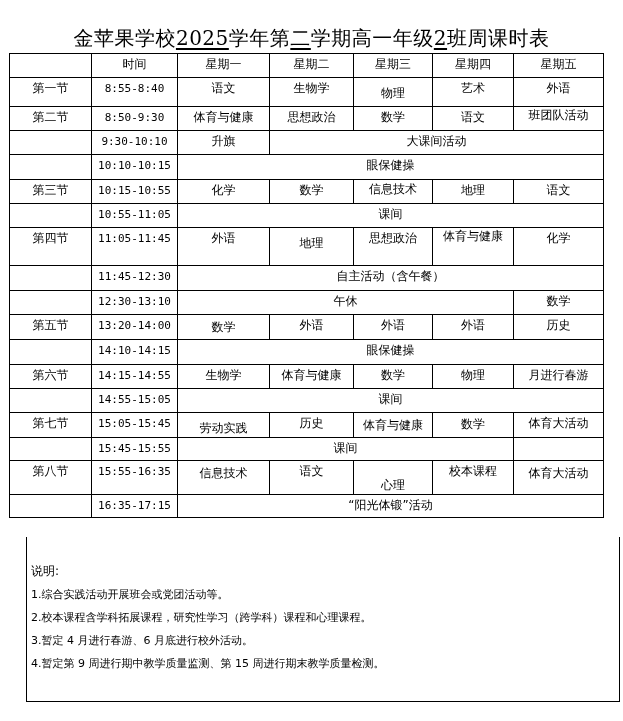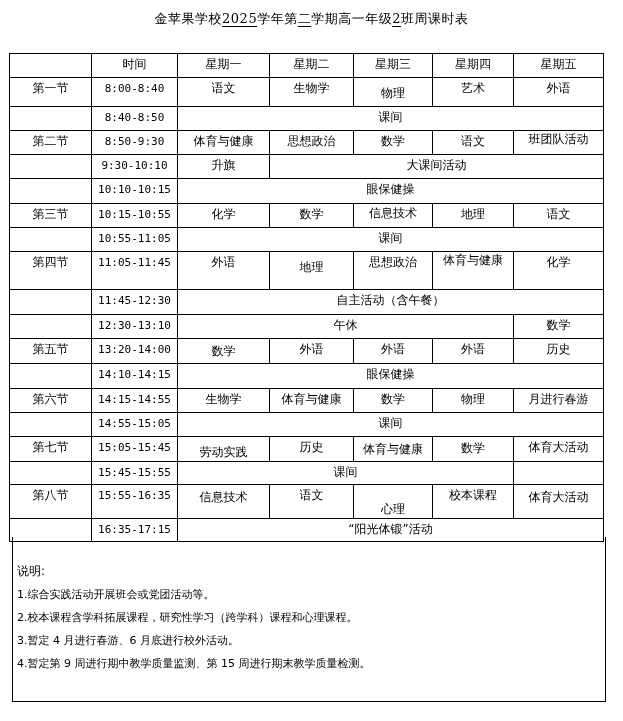--- a/index.html
+++ b/index.html
@@ -1,28 +1,28 @@
 <!DOCTYPE html>
 <html><head>
 <meta charset="utf-8">
 <style>
   html, body { margin: 0; padding: 0; background: #ffffff; }
   body { width: 623px; height: 721px; position: relative; overflow: hidden;
          font-family: "DejaVu Sans", "Liberation Sans", sans-serif; color: #000; }
-  .title { position: absolute; left: 0; top: 10px; width: 623px; text-align: center;
-           font-family: "DejaVu Serif", "Liberation Serif", serif; font-size: 13px; letter-spacing: 0.5px; }
+  .title { position: absolute; left: 0; top: 25px; width: 623px; text-align: center;
+           font-family: "DejaVu Serif", "Liberation Serif", serif; font-size: 20px; letter-spacing: 0.5px; }
   .title .u { text-decoration: underline; text-underline-offset: 3px; }
   table.sched { position: absolute; left: 9px; top: 53px; border-collapse: collapse;
                 table-layout: fixed; width: 594px; }
   table.sched td { border: 1px solid #000; text-align: center; vertical-align: top;
                    font-size: 12px; padding: 2px 1px 0 1px; line-height: 17px; overflow: hidden; }
   table.sched td.time { font-family: "DejaVu Sans Mono", "Liberation Mono", monospace; font-size: 11px; }
   table.sched td.big { font-size: 12px; }
   table.sched td.low { padding-top: 7px; }
-  .notes { position: absolute; left: 12px; top: 537px; width: 592px; height: 164px;
+  .notes { position: absolute; left: 26px; top: 537px; width: 592px; height: 164px;
            border: 1px solid #000; border-top: none; font-size: 11px; }
   .notes .head { position: absolute; left: 4px; top: 26px; font-size: 12px; }
   .notes .line { position: absolute; left: 4px; font-size: 11px; white-space: nowrap; }
 </style>
 </head>
 <body>
 
 <div class="title"><span>金苹果学校</span><span class="u">2025</span><span>学年第</span><span class="u">二</span><span>学期高一年级</span><span class="u">2</span><span>班周课时表</span></div>
 
 <table class="sched">
@@ -41,33 +41,28 @@
     <td>时间</td>
     <td>星期一</td>
     <td>星期二</td>
     <td>星期三</td>
     <td>星期四</td>
     <td>星期五</td>
   </tr>
 
   <tr style="height:29px">
     <td>第一节</td>
-    <td class="time">8:00-8:40</td>
+    <td class="time">8:55-8:40</td>
     <td>语文</td>
     <td>生物学</td>
     <td class="low">物理</td>
     <td class="big">艺术</td>
     <td class="big">外语</td>
   </tr>
 
-  <tr style="height:24px">
-    <td></td>
-    <td class="time">8:40-8:50</td>
-    <td colspan="5">课间</td>
-  </tr>
 
   <tr style="height:24px">
     <td>第二节</td>
     <td class="time">8:50-9:30</td>
     <td>体育与健康</td>
     <td>思想政治</td>
     <td>数学</td>
     <td>语文</td>
     <td class="low" style="padding-top:0">班团队活动</td>
   </tr>

